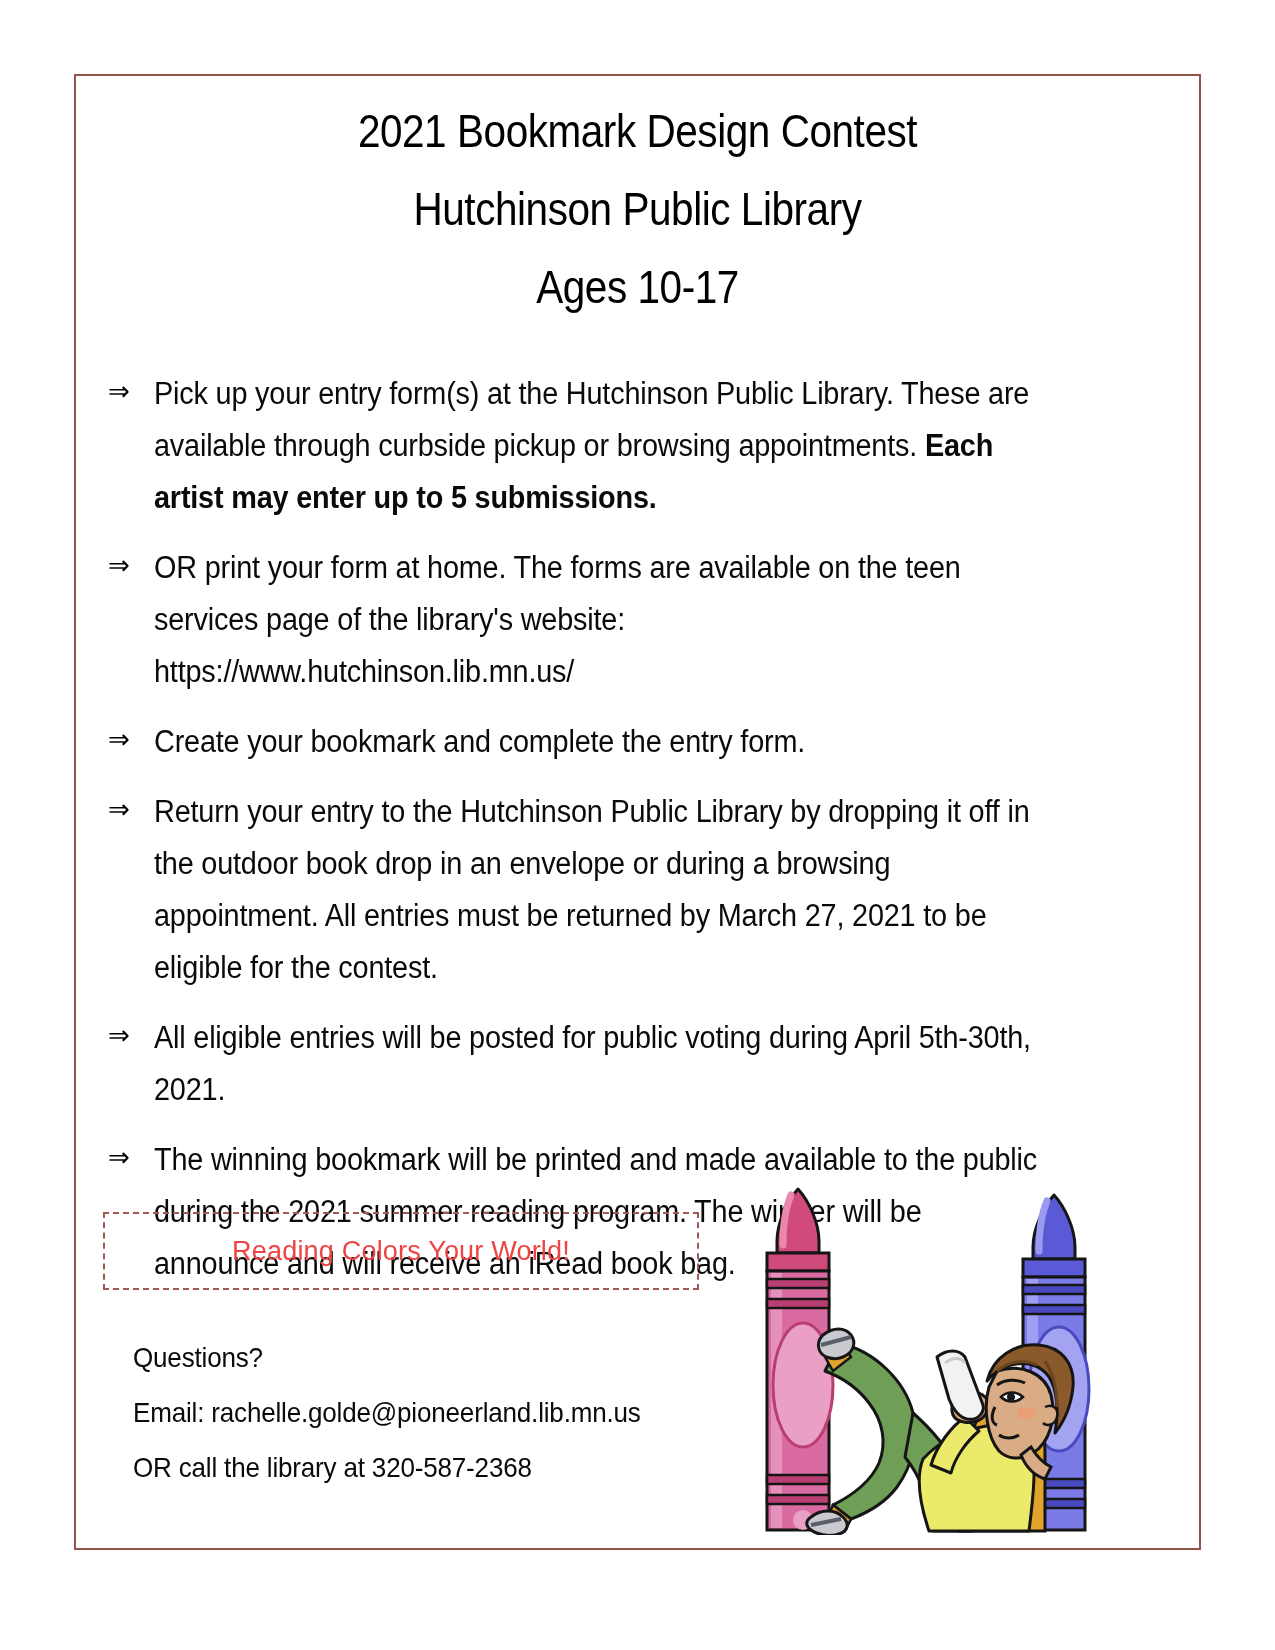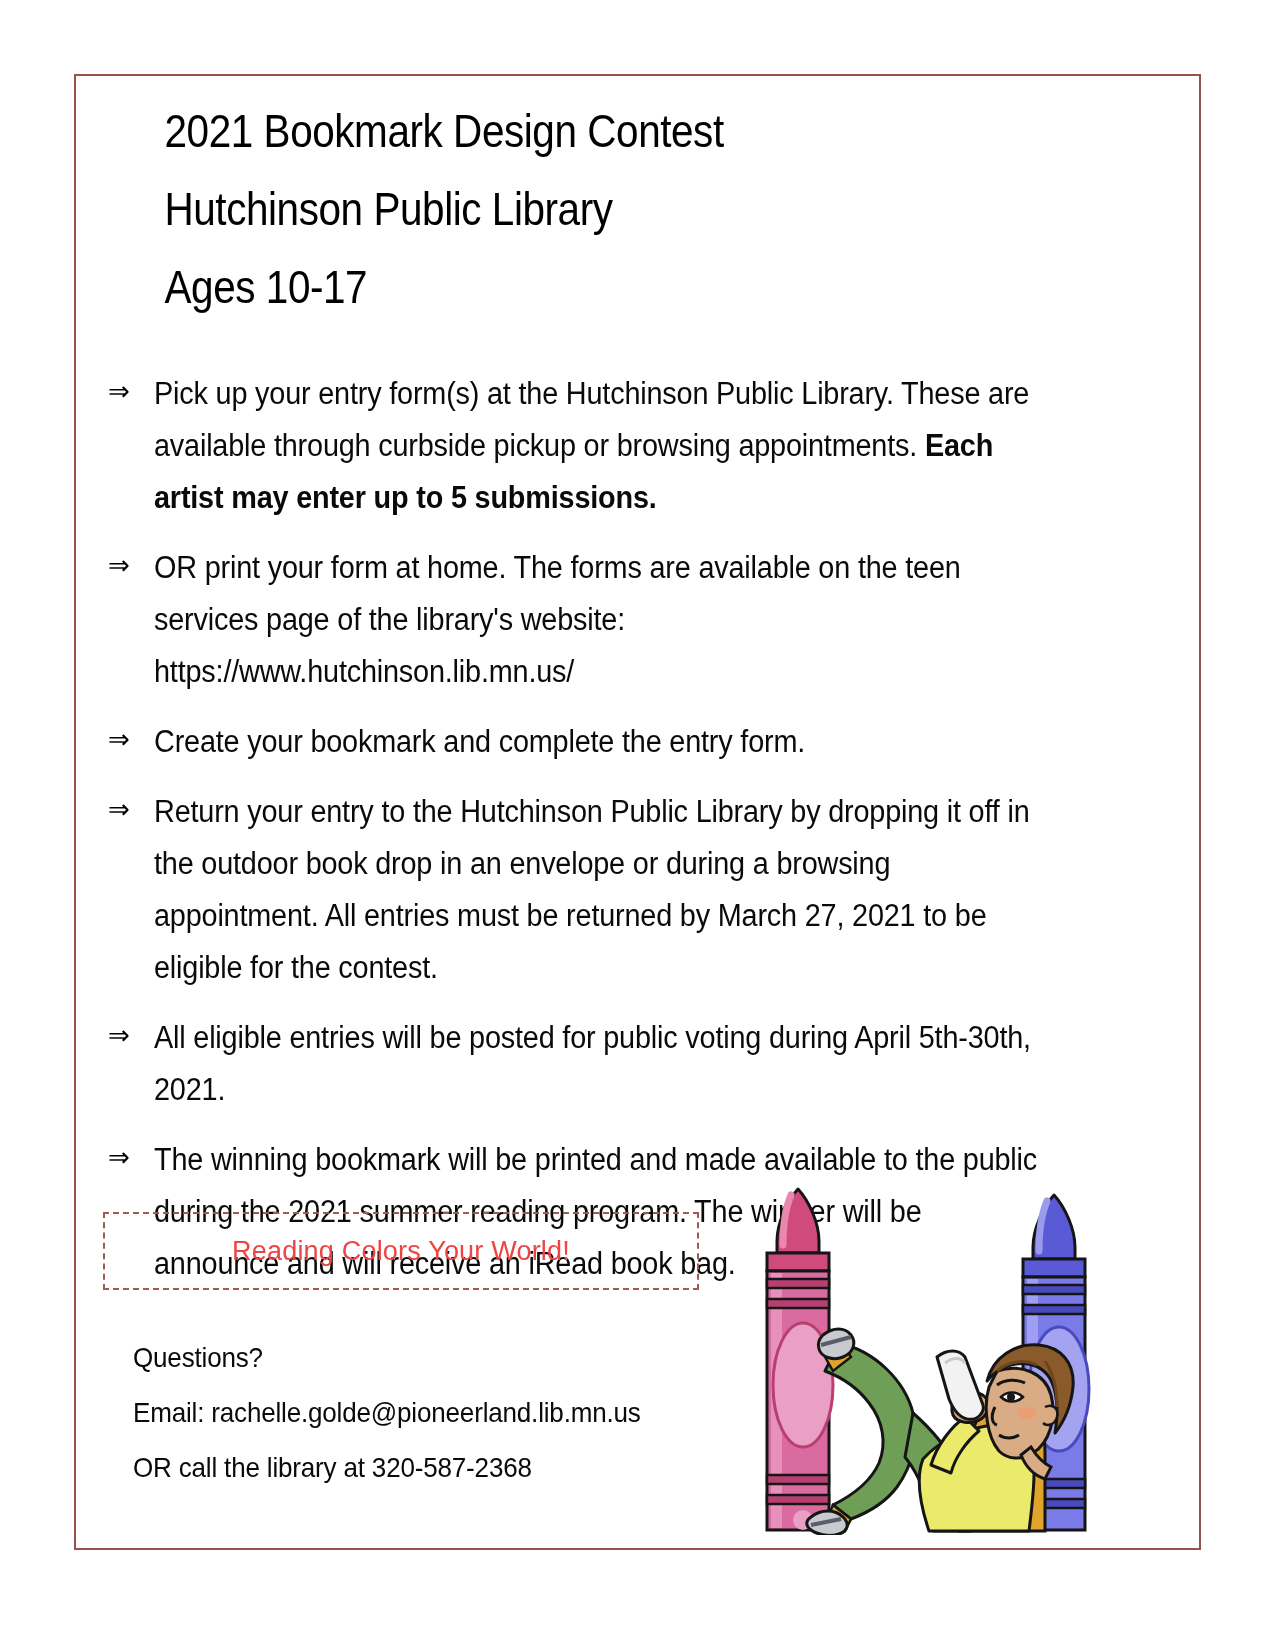--- a/index.html
+++ b/index.html
@@ -24,20 +24,21 @@
     border: 2px solid #96514b;
     box-sizing: border-box;
   }
 
   
   .titles {
     position: absolute;
     left: 100px;
     top: 92px;
     width: 1075px;
+    text-align: center;
   }
   .title-line {
     font-family: "Liberation Sans", sans-serif;
     font-size: 46px;
     line-height: 78px;
     color: #000000;
     letter-spacing: -0.5px;
     transform: scaleX(0.88);
     transform-origin: center center;
     white-space: nowrap;

